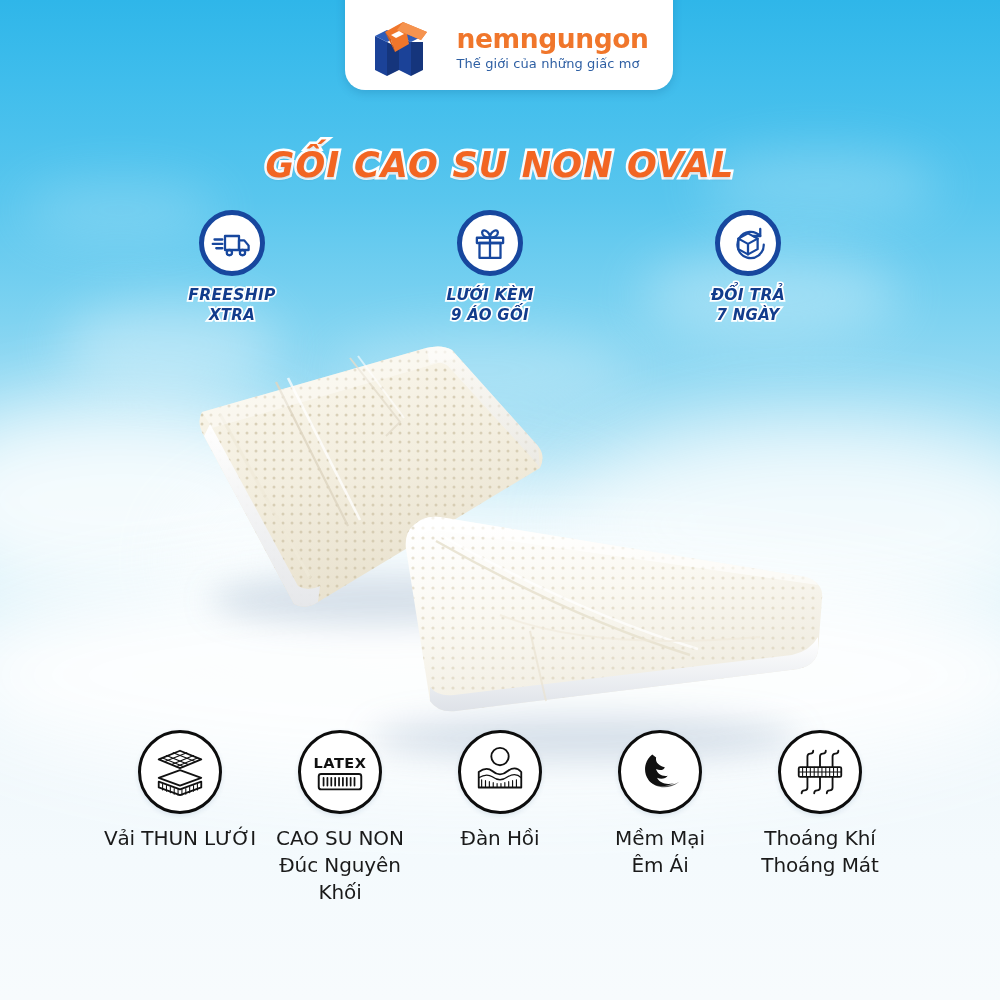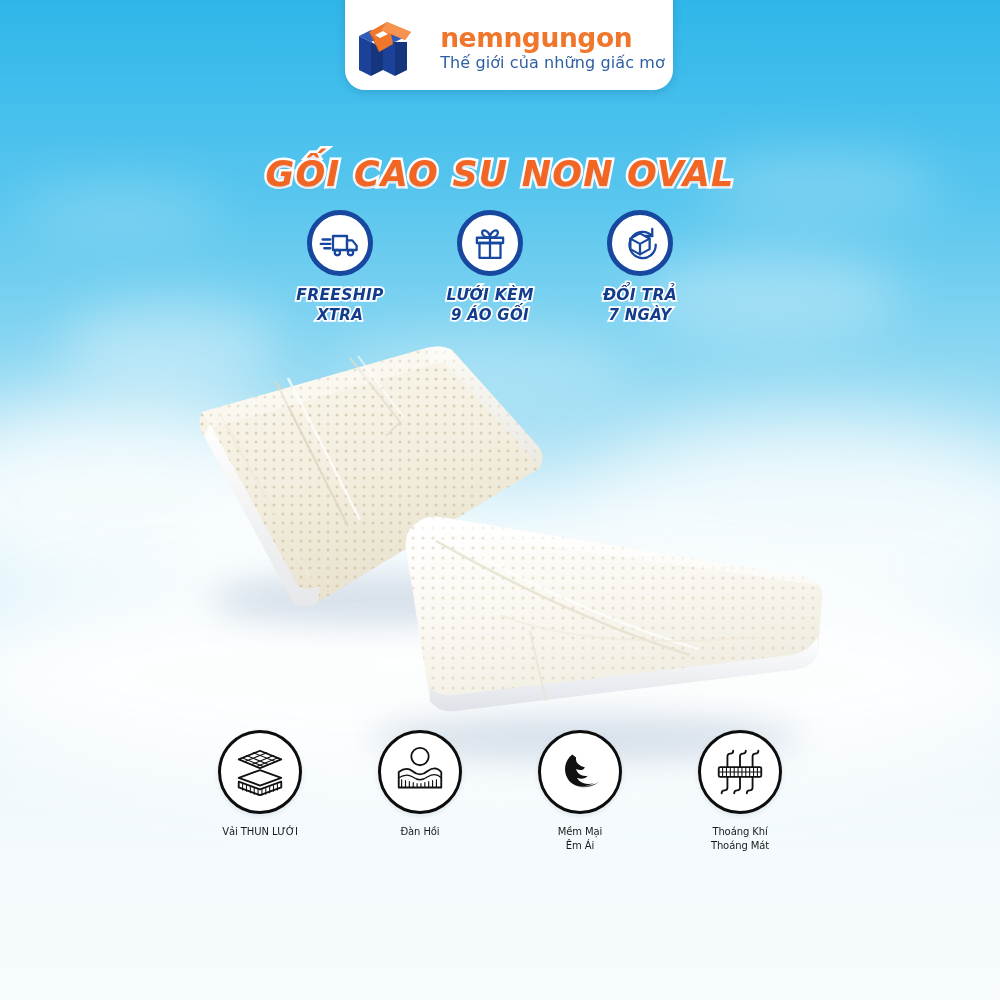--- a/index.html
+++ b/index.html
@@ -36,39 +36,39 @@
     padding-bottom:12px;box-sizing:border-box;
   }
   #logo-inner{display:flex;align-items:center;gap:21px;}
   .logo-mark{width:66px;height:60px;flex:0 0 auto;}
   .logo-text{display:flex;flex-direction:column;line-height:1;}
   .logo-word{
     color:#F0762B;font-size:26.5px;font-weight:bold;letter-spacing:-.4px;
     font-family:"DejaVu Sans", sans-serif;
   }
   .logo-tag{
-    color:#2E5FA3;font-size:16px;margin-top:4px;letter-spacing:.1px;
+    color:#2E5FA3;font-size:13px;margin-top:4px;letter-spacing:.1px;
     font-family:"DejaVu Sans", sans-serif;
   }
 
   
   #main-title{
-    position:absolute;top:154px;left:0;width:1000px;text-align:center;
+    position:absolute;top:145px;left:0;width:1000px;text-align:center;
     font-family:"DejaVu Sans", sans-serif;
     font-size:35px;font-weight:bold;font-style:italic;letter-spacing:1.2px;
     color:#F26522;
     -webkit-text-stroke:5px #ffffff;
     paint-order:stroke fill;
     text-shadow:0 2px 3px rgba(0,70,120,.18);
   }
 
   
   #top-badges{
     position:absolute;top:210px;left:0;width:980px;
-    display:flex;justify-content:center;
+    display:flex;justify-content:center;gap:108px;
   }
   .badge{width:150px;display:flex;flex-direction:column;align-items:center;}
   .badge-circle{
     width:66px;height:66px;border-radius:50%;
     background:#ffffff;border:5px solid #17479E;
     display:flex;align-items:center;justify-content:center;box-sizing:border-box;
   }
   .badge-circle svg{width:42px;height:42px;display:block;}
   .badge-l1,.badge-l2{
     font-family:"DejaVu Sans", sans-serif;font-weight:bold;font-style:italic;
@@ -91,21 +91,21 @@
   }
   .feat{width:160px;display:flex;flex-direction:column;align-items:center;}
   .feat-circle{
     width:84px;height:84px;border-radius:50%;background:#ffffff;
     border:3px solid #0d0d0d;display:flex;align-items:center;justify-content:center;
     box-sizing:border-box;box-shadow:0 2px 5px rgba(40,80,120,.12);
   }
   .feat-circle svg{width:58px;height:58px;display:block;}
   .feat-label{
     margin-top:11px;text-align:center;color:#1a1a1a;
-    font-family:"DejaVu Sans", sans-serif;font-size:10px;line-height:1.35;
+    font-family:"DejaVu Sans", sans-serif;font-size:20px;line-height:1.35;
     white-space:pre-line;letter-spacing:-.1px;
   }
 </style>
 </head>
 <body>
 
 <div id="stage">
 
   <div class="clouds">
     <div class="cl2" style="left:-90px;top:400px;width:420px;height:200px;opacity:.85;"></div>
@@ -278,20 +278,32 @@
           <path d="M44 13 L22 22 M37 10 L15 19 M48 15.5 L26 24.5" stroke-width="1.1"></path>
           <path d="M30 28 L52 36 L30 44 L8 36 Z"></path>
           <path d="M8 40 L30 48 L52 40 L52 46 L30 54 L8 46 Z"></path>
           <path d="M12 42.5 v6 M16 44 v6 M20 45.5 v6 M24 47 v6 M28 48 v6
                    M32 48 v6 M36 47 v6 M40 45.5 v6 M44 44 v6 M48 42.5 v6" stroke-width="1.1"></path>
         </svg>
       </div>
       <div class="feat-label">Vải THUN LƯỚI</div>
     </div>
 
+    <div class="feat">
+      <div class="feat-circle">
+        <svg viewBox="0 0 60 60" fill="none" stroke="#111" stroke-width="2" stroke-linecap="round" stroke-linejoin="round">
+          <text x="30" y="26" font-family="DejaVu Sans, sans-serif" font-size="15" font-weight="bold" fill="#111" stroke="none" text-anchor="middle" letter-spacing="0.6">LATEX</text>
+          <rect x="8" y="32" width="44" height="16" rx="2.5"></rect>
+          <path d="M13 36 v8 M17 36 v8 M21 36 v8 M25 36 v8 M29 36 v8
+                   M33 36 v8 M37 36 v8 M41 36 v8 M45 36 v8" stroke-width="1.8"></path>
+        </svg>
+      </div>
+      <div class="feat-label">CAO SU NON
+Đúc Nguyên Khối</div>
+    </div>
 
     <div class="feat">
       <div class="feat-circle">
         <svg viewBox="0 0 60 60" fill="none" stroke="#111" stroke-width="1.9" stroke-linecap="round" stroke-linejoin="round">
           <circle cx="30" cy="14" r="9"></circle>
           <path d="M8 30 Q16 24 22 29 Q30 36 38 29 Q46 23 52 30 L52 46 L8 46 Z"></path>
           <path d="M8 36 Q16 31 22 35 Q30 41 38 35 Q46 30 52 36" stroke-width="1.3"></path>
           <path d="M11 38 v8 M15 39 v7 M19 40 v6 M23 41 v5 M27 42 v4
                    M31 42 v4 M35 41 v5 M39 40 v6 M43 39 v7 M47 38 v8" stroke-width="1.2"></path>
         </svg>

